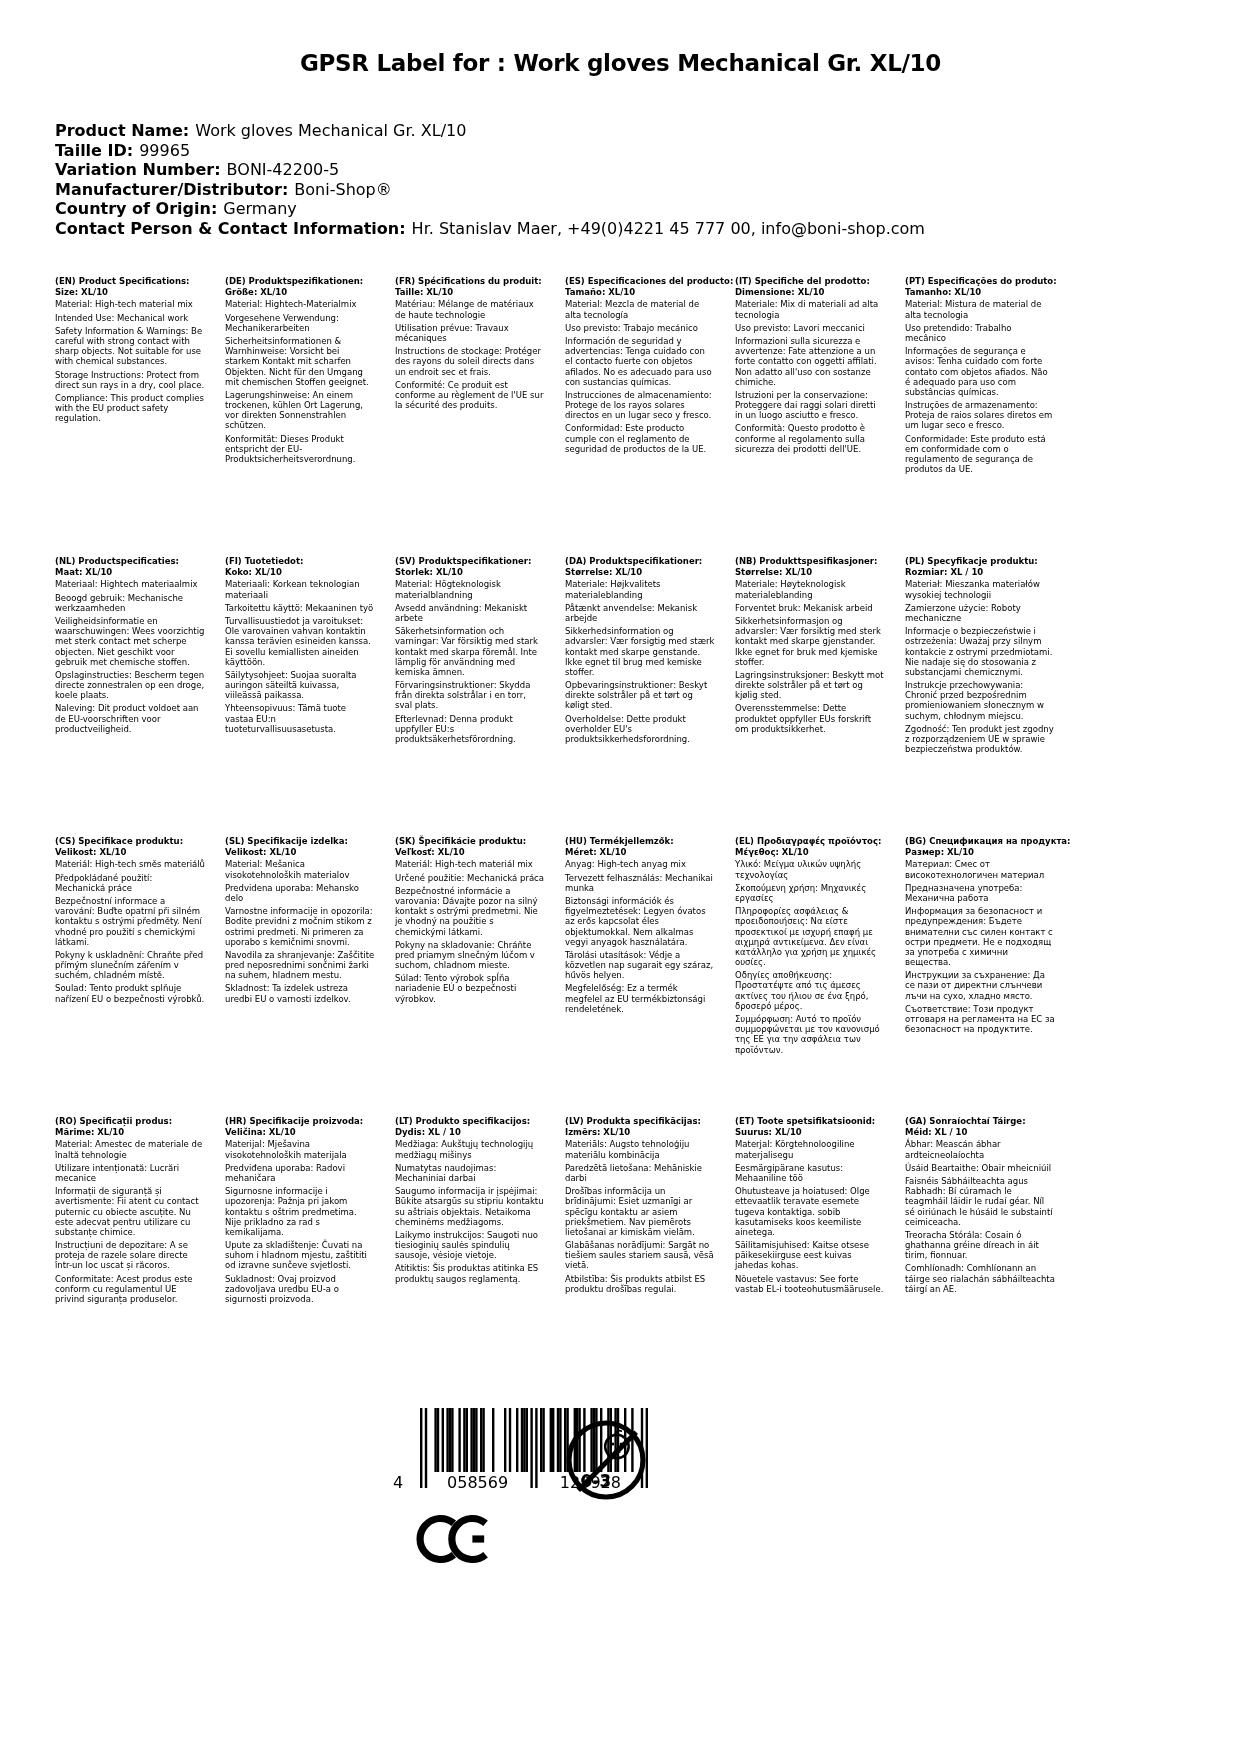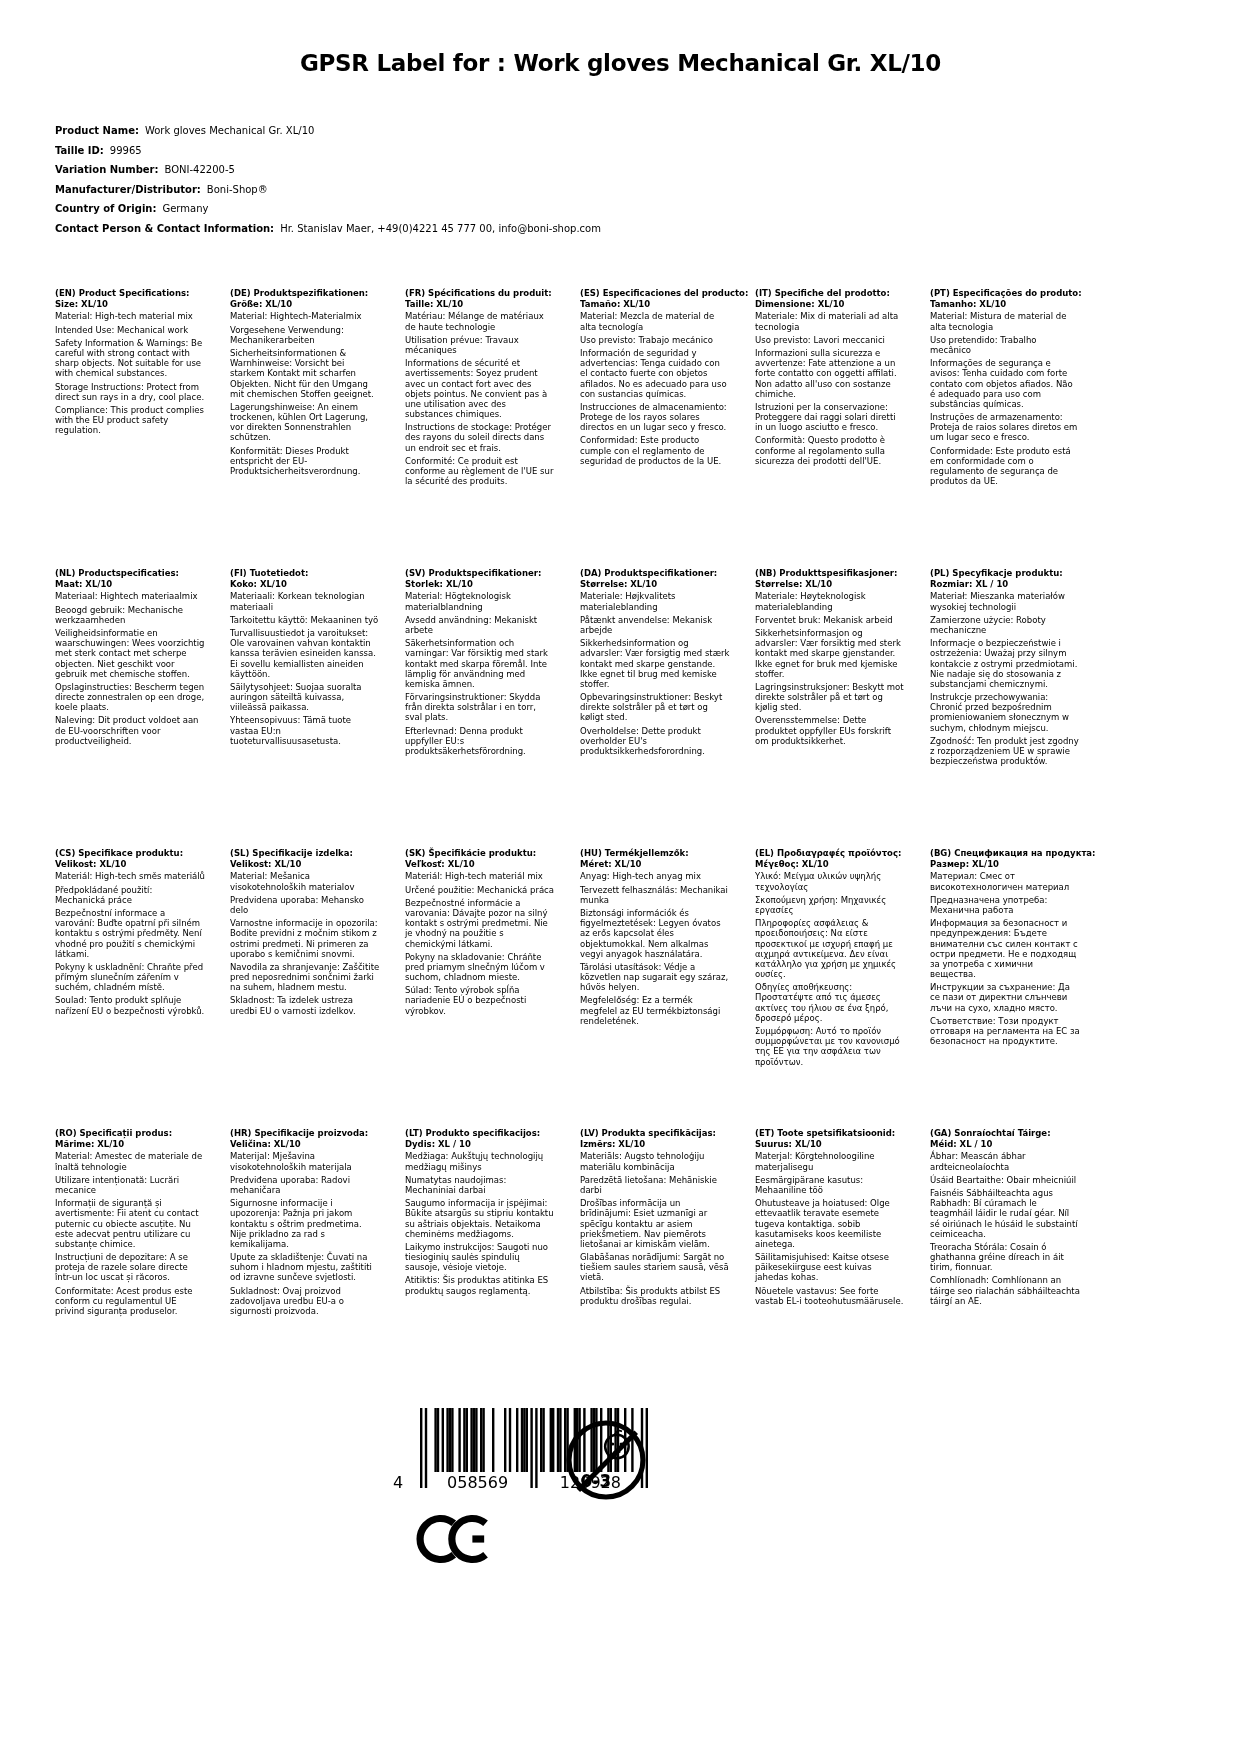--- a/index.html
+++ b/index.html
@@ -9,30 +9,29 @@
     background:#fff;color:#000;
     font-family:"DejaVu Sans", sans-serif;
     overflow:hidden;
   }
   .doc-title{
     position:absolute;top:50px;left:0;width:100%;
     text-align:center;font-size:23px;font-weight:bold;letter-spacing:-0.3px;
   }
   .header-block{
     position:absolute;top:121px;left:55px;width:1130px;
-    font-size:10px;line-height:19.6px;
+    font-size:16px;line-height:19.6px;
   }
   .hrow .hlabel{font-weight:bold;}
   .hrow .hvalue{font-weight:normal;padding-left:6px;}
   .spec-grid{
-    position:absolute;top:288px;left:55px;
+    position:absolute;top:276px;left:55px;
     display:grid;
     grid-template-columns:repeat(6,170px);
     grid-auto-rows:280px;
-    column-gap:5px;
   }
   .cell{font-size:8.5px;line-height:1.2;overflow:visible;}
   .cell .h{font-weight:bold;margin:0 0 1px 0;}
   .cell p{margin:0 0 3px 0;max-width:150px;}
   .cell p.first{margin-bottom:2px;font-weight:bold;}
   .barcode-wrap{position:absolute;left:386px;top:1408px;}
   .ce-wrap{position:absolute;left:416px;top:1510px;}
   .age-wrap{position:absolute;left:564px;top:1416px;}
   svg{display:block;}
 </style>
@@ -69,21 +68,20 @@
         <p>Vorgesehene Verwendung: Mechanikerarbeiten</p>
         <p>Sicherheitsinformationen &amp; Warnhinweise: Vorsicht bei starkem Kontakt mit scharfen Objekten. Nicht für den Umgang mit chemischen Stoffen geeignet.</p>
         <p>Lagerungshinweise: An einem trockenen, kühlen Ort Lagerung, vor direkten Sonnenstrahlen schützen.</p>
         <p>Konformität: Dieses Produkt entspricht der EU-Produktsicherheitsverordnung.</p>
       </div>
       <div class="cell">
         <div class="h">(FR) Spécifications du produit:</div>
         <p class="first">Taille: XL/10</p>
         <p>Matériau: Mélange de matériaux de haute technologie</p>
         <p>Utilisation prévue: Travaux mécaniques</p>
-        <p>Informations de sécurité et avertissements: Soyez prudent avec un contact fort avec des objets pointus. Ne convient pas à une utilisation avec des substances chimiques.</p>
         <p>Instructions de stockage: Protéger des rayons du soleil directs dans un endroit sec et frais.</p>
         <p>Conformité: Ce produit est conforme au règlement de l'UE sur la sécurité des produits.</p>
       </div>
       <div class="cell">
         <div class="h">(ES) Especificaciones del producto:</div>
         <p class="first">Tamaño: XL/10</p>
         <p>Material: Mezcla de material de alta tecnología</p>
         <p>Uso previsto: Trabajo mecánico</p>
         <p>Información de seguridad y advertencias: Tenga cuidado con el contacto fuerte con objetos afilados. No es adecuado para uso con sustancias químicas.</p>
         <p>Instrucciones de almacenamiento: Protege de los rayos solares directos en un lugar seco y fresco.</p>

